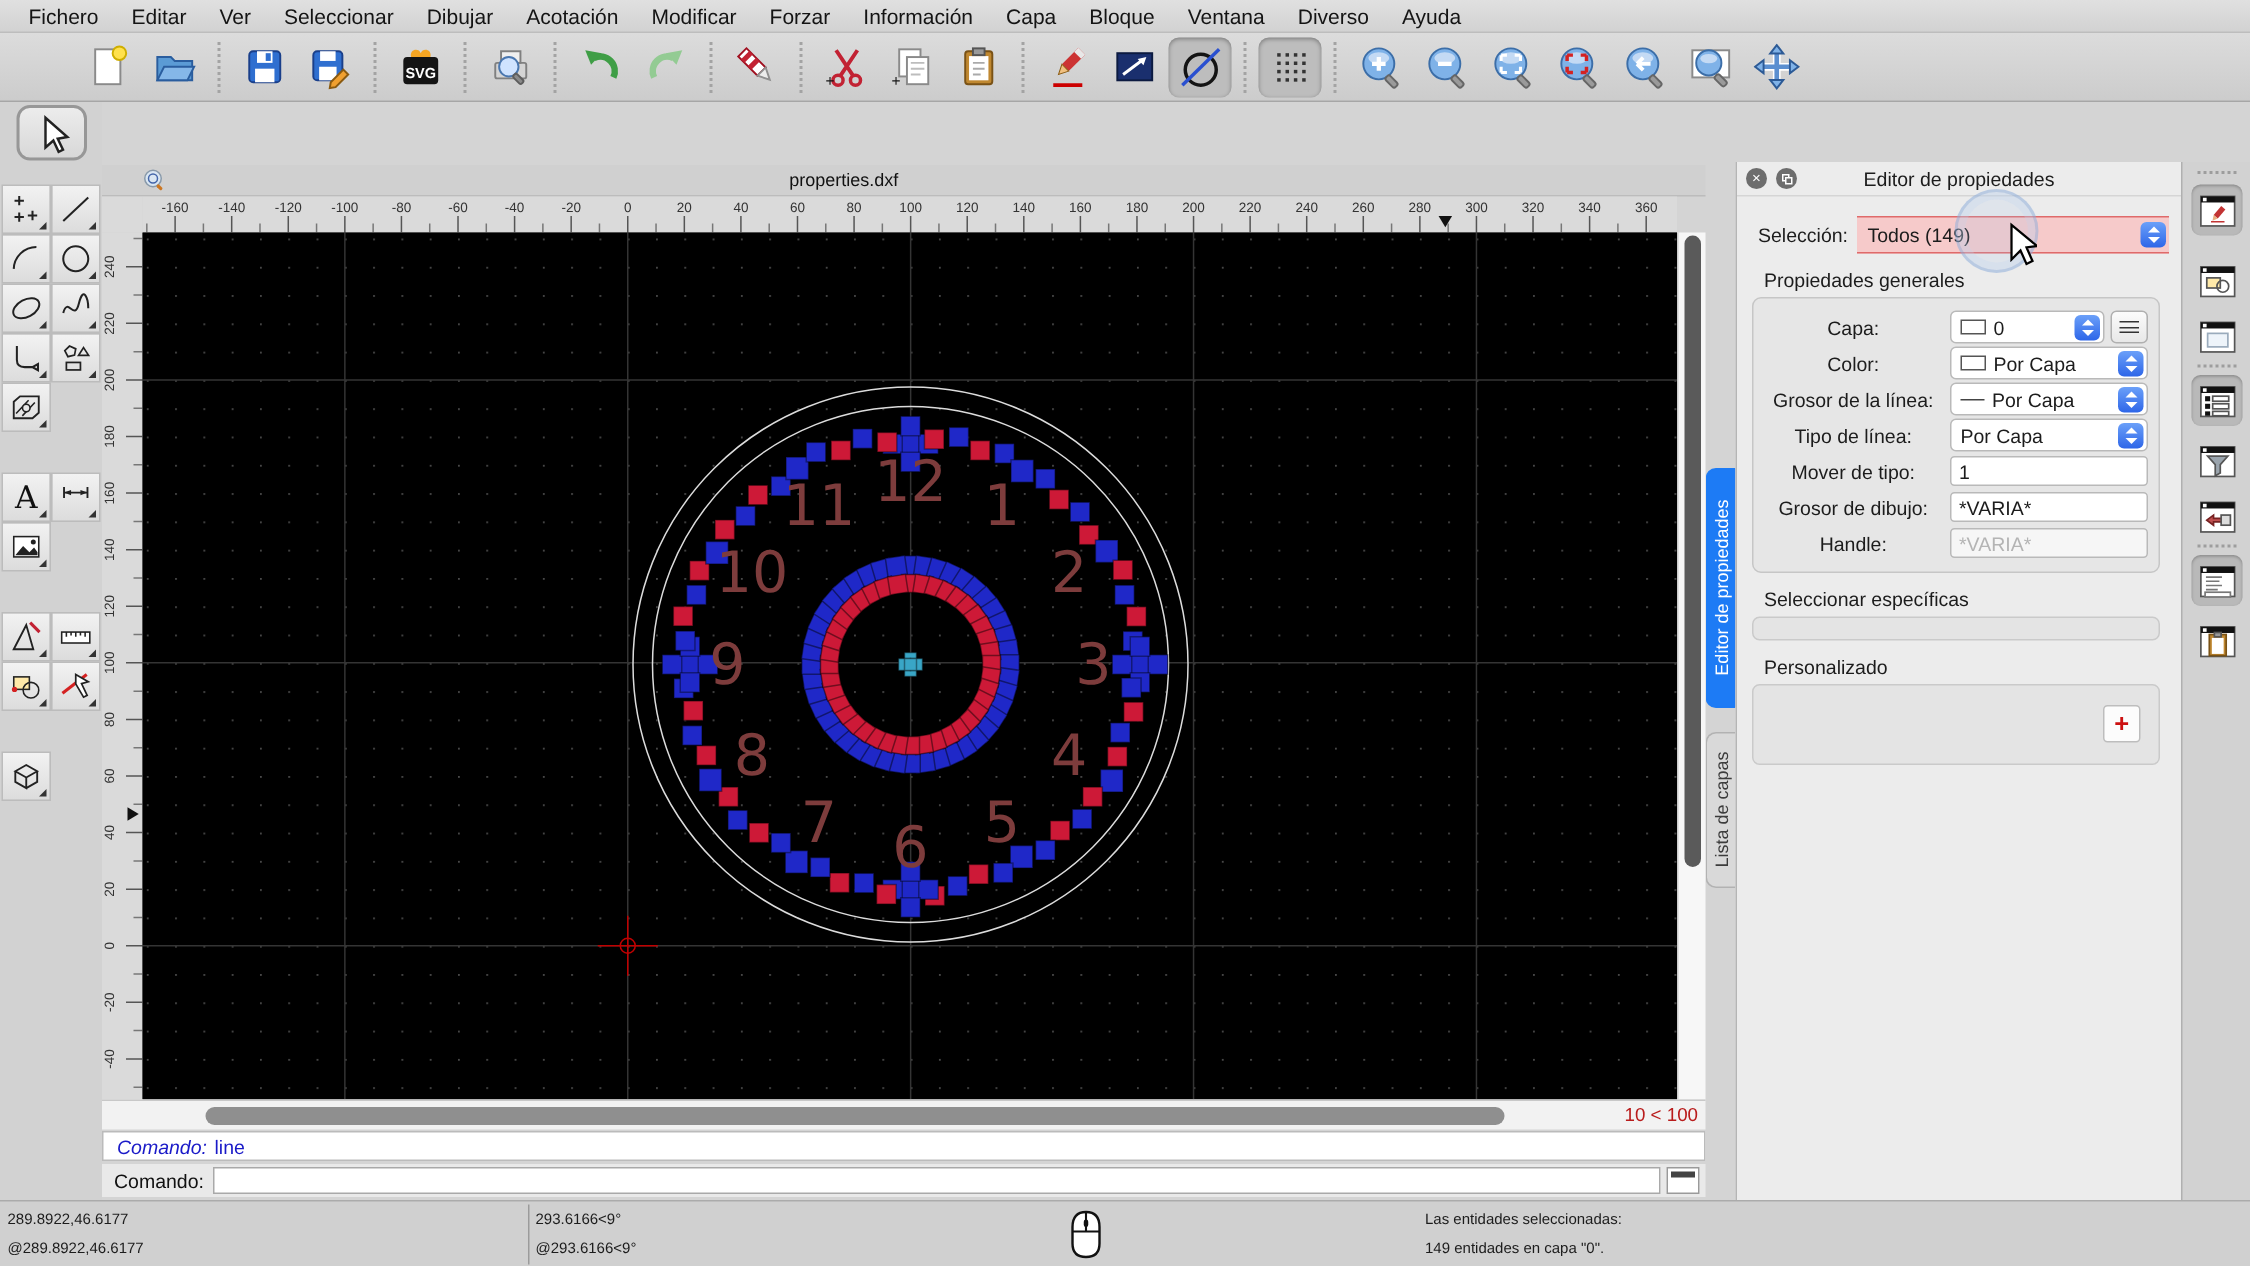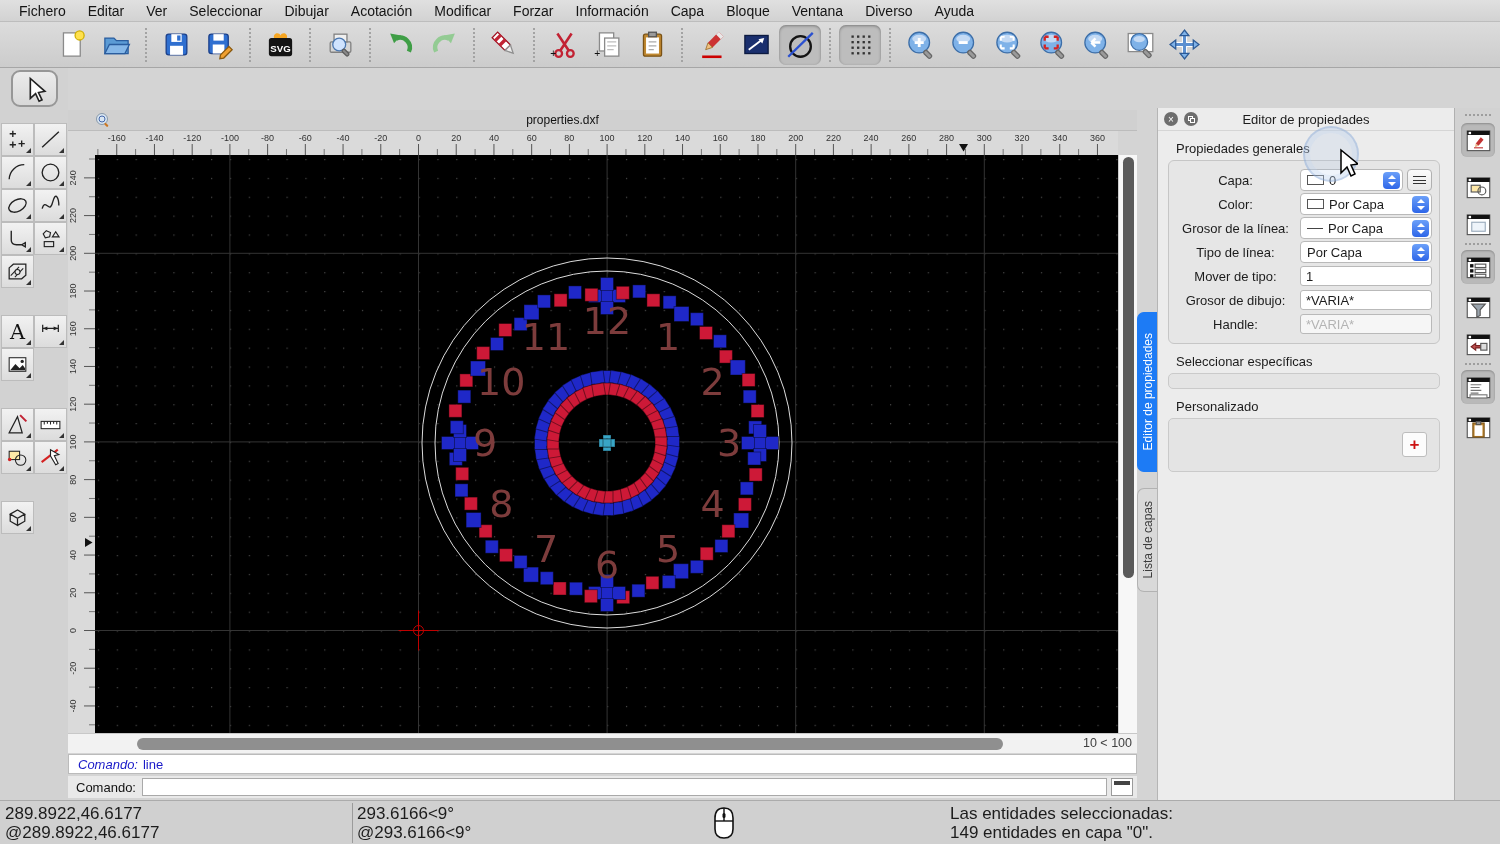--- a/index.html
+++ b/index.html
@@ -35,33 +35,33 @@
   .doc-title{position:absolute;left:0;right:80px;top:3px;text-align:center;}
   .doc-icon{position:absolute;left:27px;top:2px;}
   .ruler-h{position:absolute;left:95px;top:131px;width:1023px;height:24px;background:#dadada;}
   .ruler-v{position:absolute;left:68px;top:155px;width:27px;height:578px;background:#dadada;}
   .ruler-corner{position:absolute;left:68px;top:131px;width:27px;height:24px;background:#dadada;}
   .canvas-wrap{position:absolute;left:95px;top:155px;width:1023px;height:578px;background:#000;}
   .vscroll{position:absolute;left:1118px;top:155px;width:19px;height:578px;background:#f7f7f7;border-left:1px solid #ccc;}
   .vthumb{position:absolute;left:4px;top:2px;width:11px;height:421px;background:#5a5a5a;border-radius:6px;}
   .hscroll{position:absolute;left:68px;top:733px;width:1069px;height:20px;background:#f2f2f2;border-top:1px solid #c8c8c8;}
   .hthumb{position:absolute;left:69px;top:4px;width:866px;height:12px;background:#8f8f8f;border-radius:6px;}
-  .zoom-ind{position:absolute;right:5px;top:2px;font-size:12.5px;color:#404040;}
+  .zoom-ind{position:absolute;right:5px;top:2px;font-size:12.5px;color:#b91c1c;}
   .cmd-history{position:absolute;left:68px;top:754px;width:1069px;height:20px;background:#fff;
     border:1px solid #bbb;font-size:13px;color:#1a1ac8;display:flex;align-items:center;padding-left:9px;}
   .cmd-history .lbl{font-style:italic;margin-right:5px;}
   .cmd-row{position:absolute;left:68px;top:776px;width:1069px;height:22px;background:#e9e9e9;
     display:flex;align-items:center;font-size:13px;color:#111;}
   .cmd-row .lbl{padding:0 6px 0 8px;}
   .cmd-input{flex:1;height:18px;background:#fff;border:1px solid #a9a9a9;margin-right:4px;}
   .cmd-kbd-btn{width:22px;height:18px;background:#fff;border:1px solid #9a9a9a;margin-right:4px;position:relative;}
   .cmd-kbd-btn:before{content:"";position:absolute;left:2px;top:2px;right:2px;height:4px;background:#444;}
   
   .statusbar{position:absolute;left:0;top:800px;width:1500px;height:44px;background:#d0d0d0;
-    border-top:1px solid #ababab;font-size:17px;color:#1c1c1c;}
+    border-top:1px solid #ababab;font-size:10px;color:#1c1c1c;}
   .sb-line{line-height:19px;white-space:nowrap;}
   .sb-coords{position:absolute;left:5px;top:3px;}
   .sb-divider{position:absolute;left:352px;top:2px;height:40px;border-left:1px solid #9b9b9b;}
   .sb-polar{position:absolute;left:357px;top:3px;}
   .sb-hint{position:absolute;left:420px;top:3px;width:288px;text-align:right;}
   .sb-mouse{position:absolute;left:712px;top:4px;}
   .sb-selection{position:absolute;left:950px;top:3px;}
   
   .vtab{position:absolute;left:1137px;width:20px;border:1px solid #b2b2b2;border-right:none;
     border-radius:7px 0 0 7px;display:flex;align-items:center;justify-content:center;font-size:12px;}
@@ -864,20 +864,29 @@
 
 <div class="prop-panel">
   <div class="pp-header">
     <div class="hdr-btn">×</div>
     <div class="hdr-btn float">
         <i></i>
         <i></i>
       </div>
     <div class="pp-title">Editor de propiedades</div>
   </div>
+  <div class="sel-row">
+    <span class="sel-label">Selección:</span>
+    <div class="sel-flash">
+      <div class="sel-combo">
+        <span class="val">Todos (149)</span>
+        <span class="stepper"></span>
+      </div>
+    </div>
+  </div>
   <div class="group-title">Propiedades generales</div>
   <div class="group-box" id="generalRows">
       <div class="prow">
         <span class="plabel">Capa:</span>
         <div class="pwidget">
           <div class="combo">
             <span class="swatch"></span>
             <span class="val">0</span>
             <span class="stepper"></span>
           </div>

